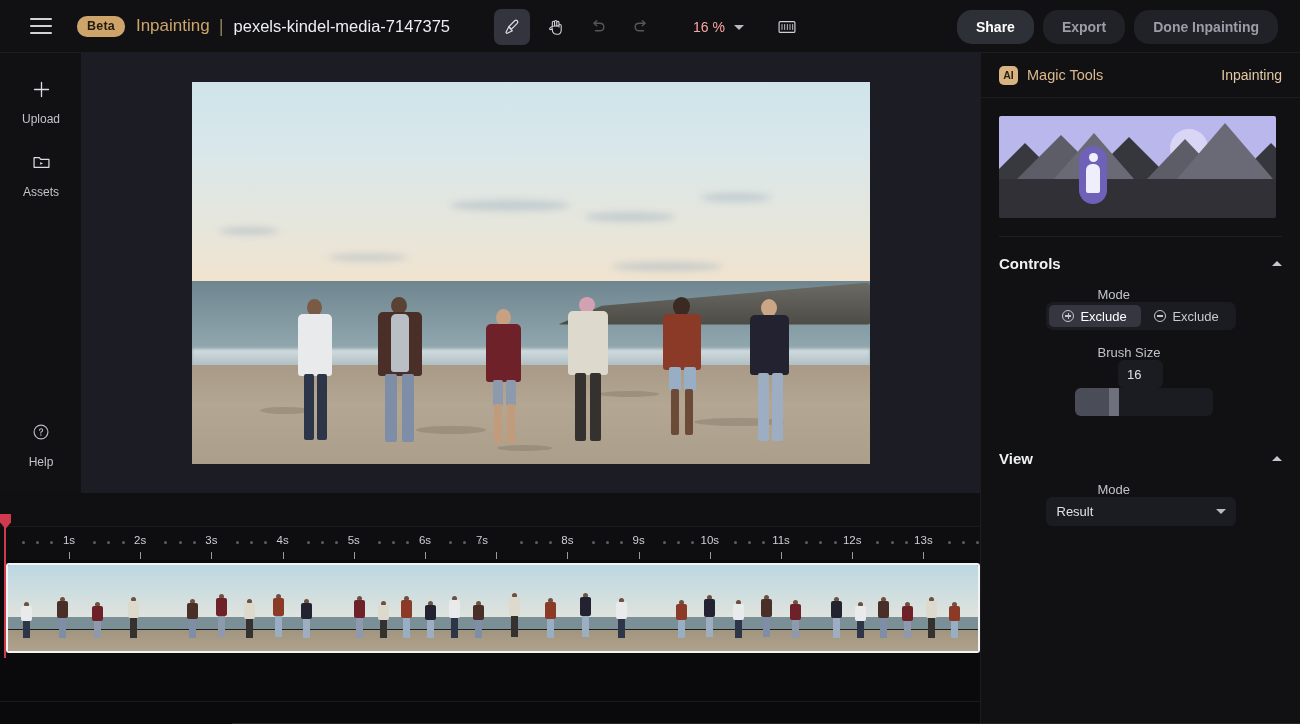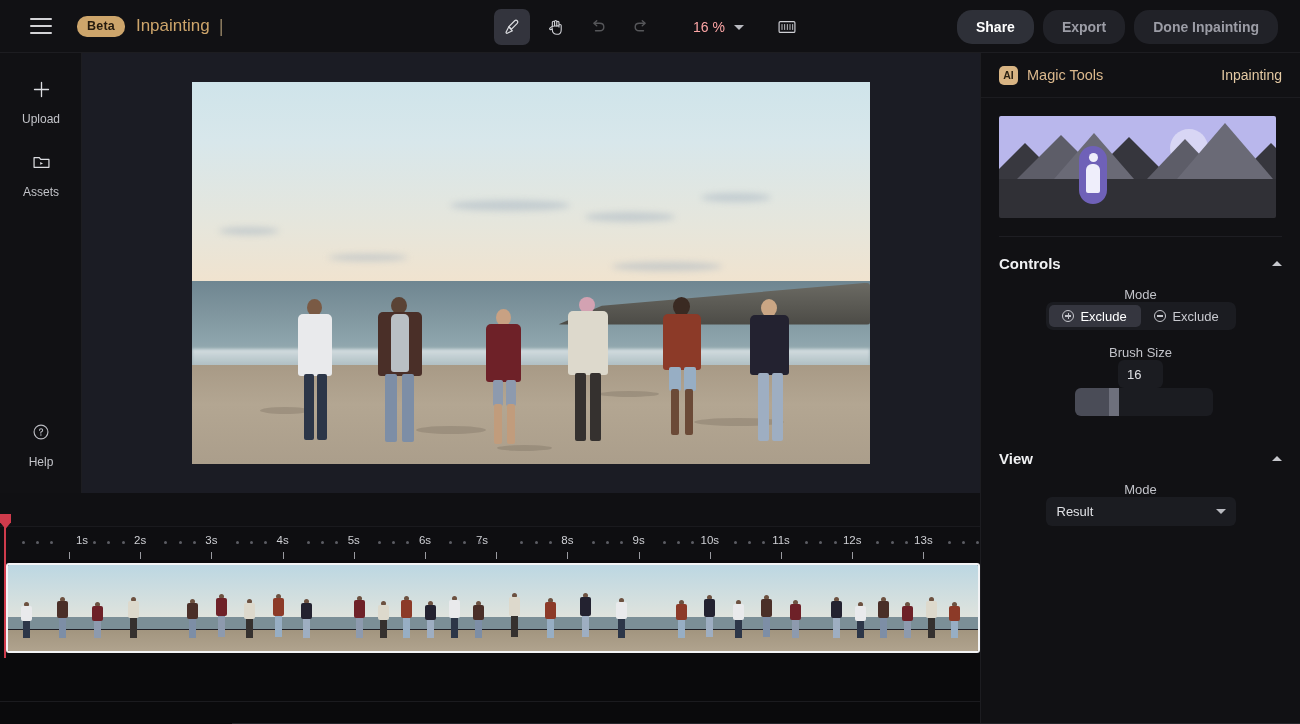--- a/index.html
+++ b/index.html
@@ -3,21 +3,21 @@
 <meta charset="utf-8">
 <style>
   * { box-sizing: border-box; margin: 0; padding: 0; }
   html, body {
     width: 1300px; height: 724px;
     background: #0a0a0c;
     font-family: "Liberation Sans", sans-serif;
     overflow: hidden;
     color: #e8e8ea;
   }
-  #app { position: relative; width: 1300px; height: 724px; text-align: center; }
+  #app { position: relative; width: 1300px; height: 724px; }
 
   
   .topbar {
     position: absolute; left: 0; top: 0; width: 1300px; height: 53px;
     background: #111114;
     display: flex; align-items: center;
     border-bottom: 1px solid #1d1d21;
   }
   .hamburger {
     width: 22px; height: 16px; margin-left: 30px;
@@ -260,20 +260,21 @@
 
   <div class="topbar">
     <div class="hamburger">
       <span></span>
         <span></span>
         <span></span>
     </div>
     <div class="beta-badge">Beta</div>
     <div class="title-inpainting">Inpainting</div>
     <div class="title-sep">|</div>
+    <div class="title-file">pexels-kindel-media-7147375</div>
 
     <div class="tool-group">
       <div class="tbtn active">
         <svg width="19" height="19" viewBox="0 0 24 24">
           <path d="M18 3.5c1 1 1 2.2 0 3.2l-7.3 7.3-3.2-3.2L14.8 3.5c1-1 2.2-1 3.2 0z" fill="none" stroke="#dcdde1" stroke-width="1.5"></path>
           <path d="M7.2 11.3 4 17.8c-.4.9.5 1.8 1.4 1.4l6.3-3.1z" fill="none" stroke="#dcdde1" stroke-width="1.5"></path>
         </svg>
       </div>
       <div class="tbtn">
         <svg width="19" height="19" viewBox="0 0 24 24">
@@ -474,21 +475,21 @@
       <div class="select">
         <span>Result</span>
         <span class="caret-d"></span>
       </div>
     </div>
   </div>
 
   <div class="tl-wrap">
     <div class="tl-spacer"></div>
     <div class="ruler" id="ruler">
-        <div class="tick-lbl" style="left: 82px;">1s</div>
+        <div class="tick-lbl" style="left: 69px;">1s</div>
         <div class="tick" style="left: 69px;"></div>
         <div class="tick-lbl" style="left: 140.2px;">2s</div>
         <div class="tick" style="left: 140.2px;"></div>
         <div class="tick-lbl" style="left: 211.4px;">3s</div>
         <div class="tick" style="left: 211.4px;"></div>
         <div class="tick-lbl" style="left: 282.6px;">4s</div>
         <div class="tick" style="left: 282.6px;"></div>
         <div class="tick-lbl" style="left: 353.8px;">5s</div>
         <div class="tick" style="left: 353.8px;"></div>
         <div class="tick-lbl" style="left: 425px;">6s</div>

